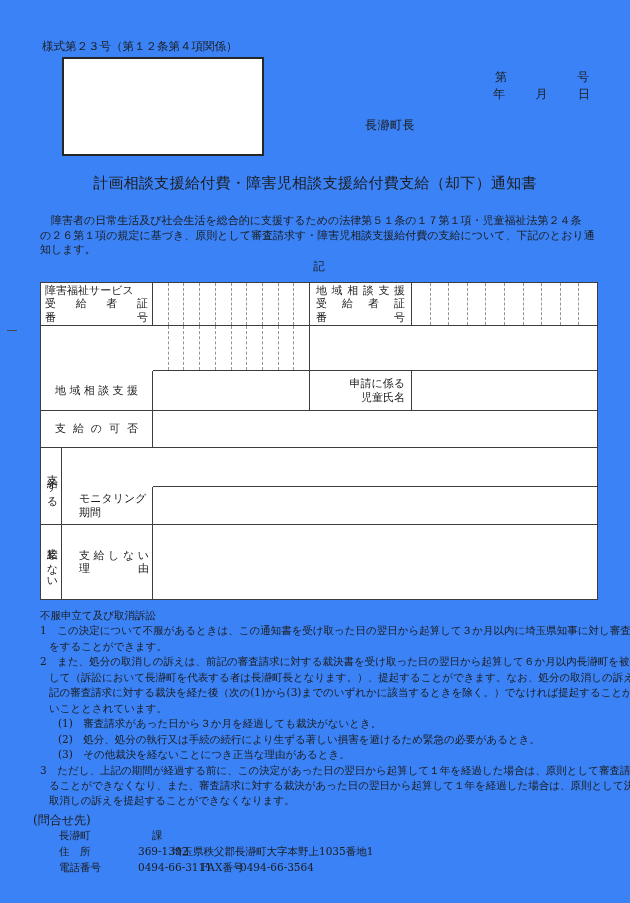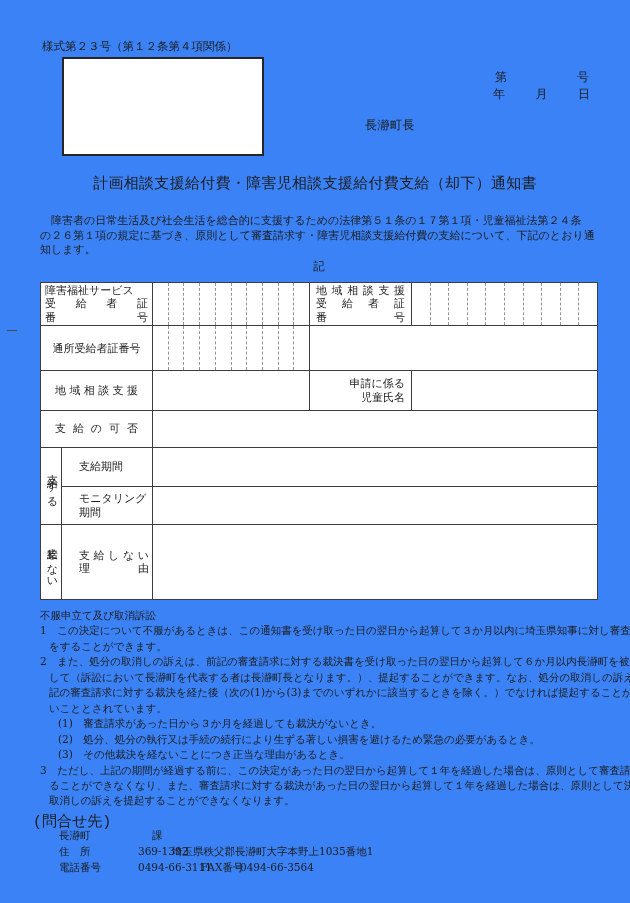--- a/index.html
+++ b/index.html
@@ -40,21 +40,21 @@
   .vcell { display:flex; align-items:center; justify-content:center; }
   .vtext { writing-mode:vertical-rl; text-orientation:upright; font-size:11px; }
   .vt4 { letter-spacing:4px; }
   .vt5 { letter-spacing:1.5px; }
 
   
   .legal { left:40px; top:608px; font-size:10.5px; line-height:15.45px; }
   .legal div { white-space:nowrap; }
   .ind1 { padding-left:9px; }
   .ind2 { padding-left:18px; }
-  .inquiry { left:33px; top:812px; font-size:15px;font-family:Liberation Mono, monospace; }
+  .inquiry { left:33px; top:812px; font-size:12px; }
   .contact-line { position:absolute; width:630px; height:15px; font-size:10.5px; }
   .contact-line span { position:absolute; white-space:nowrap;text-align:right; }
   .cl1 { top:829px; } .cl2 { top:845px; } .cl3 { top:861px; }
   .p59 { left:59px; } .p138 { left:138px; } .p152 { left:152px; }
   .p172 { left:172px; } .p201 { left:201px; } .p240 { left:240px; }
 </style>
 </head>
 <body>
 
 <div class="page">
@@ -122,21 +122,20 @@
           <span></span>
           <span></span>
           <span></span>
           <span></span>
           <span></span>
           <span></span>
           <span></span>
         </div>
     </div>
 
-    <div class="cell br bb center-lbl" style="left:0;top:43px;width:112px;height:45px;">通所受給者証番号</div>
     <div class="cell br bb" style="left:112px;top:43px;width:157px;height:45px;">
       <div class="dgroup">
           <span></span>
           <span></span>
           <span></span>
           <span></span>
           <span></span>
           <span></span>
           <span></span>
           <span></span>
@@ -156,23 +155,20 @@
     </div>
     <div class="cell bb" style="left:371px;top:88px;width:185px;height:40px;"></div>
 
     <div class="cell br bb lblcol" style="left:0;top:128px;width:112px;height:37px;padding:0 14px;">
       <div class="line just">支給の可否</div>
     </div>
     <div class="cell bb" style="left:112px;top:128px;width:444px;height:37px;"></div>
 
     <div class="cell br bb vcell" style="left:0;top:165px;width:21px;height:77px;">
       <div class="vtext vt4">支給する</div>
-    </div>
-    <div class="cell br bb lblcol" style="left:21px;top:165px;width:91px;height:39px;padding:0 3px 0 17px;">
-      <div class="line">支給期間</div>
     </div>
     <div class="cell bb" style="left:112px;top:165px;width:444px;height:39px;"></div>
     <div class="cell br bb lblcol" style="left:21px;top:204px;width:91px;height:38px;padding:0 3px 0 17px;">
       <div class="line">モニタリング</div>
       <div class="line">期間</div>
     </div>
     <div class="cell bb" style="left:112px;top:204px;width:444px;height:38px;"></div>
 
     <div class="cell br vcell" style="left:0;top:242px;width:21px;height:74px;">
       <div class="vtext vt5">支給しない</div>

